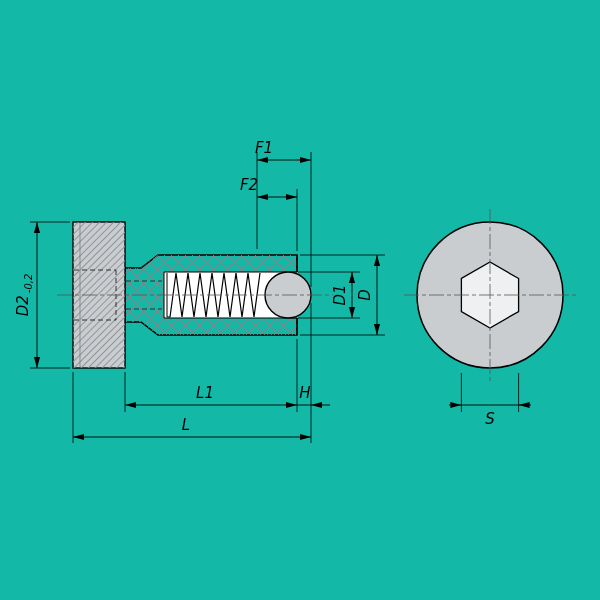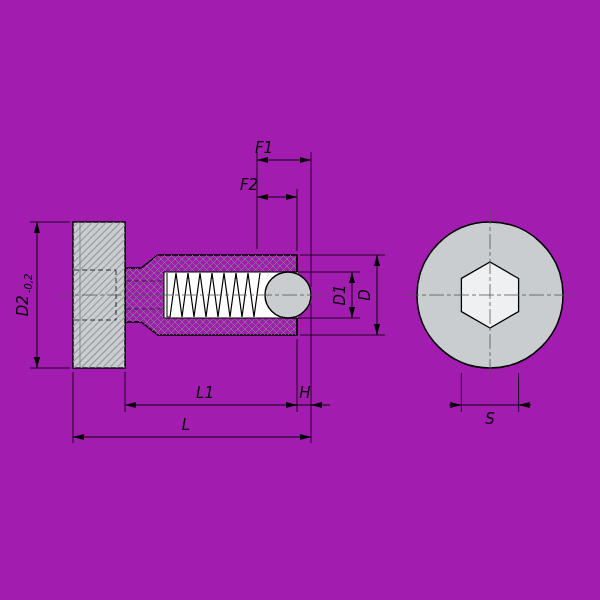--- a/index.html
+++ b/index.html
@@ -1,16 +1,16 @@
 <!DOCTYPE html>
 <html><head>
 <meta charset="utf-8">
 <style>
   html,body{margin:0;padding:0;background:#ffffff;}
-  .stage{position:relative;width:600px;height:600px;background:#a21caf;overflow:hidden;}
+  .stage{position:relative;width:600px;height:600px;background:#14b8a6;overflow:hidden;}
   svg{display:block;}
   .outline{stroke:#000;stroke-width:1.4;fill:none;stroke-linejoin:miter;}
   .inner{stroke:#000;stroke-width:1;fill:none;}
   .thin{stroke:#6d7276;stroke-width:0.7;fill:none;}
   .dim{stroke:#000;stroke-width:0.9;fill:none;}
   .ext{stroke:#000;stroke-width:0.8;fill:none;}
   .arrow{fill:#000;stroke:none;}
   .dim-label{font:italic 15px "DejaVu Sans","Liberation Sans",sans-serif;fill:#000;}
   .tol{font-size:10px;}
   .hidden-line{stroke:#222;stroke-width:0.9;stroke-dasharray:5 3;fill:none;}

